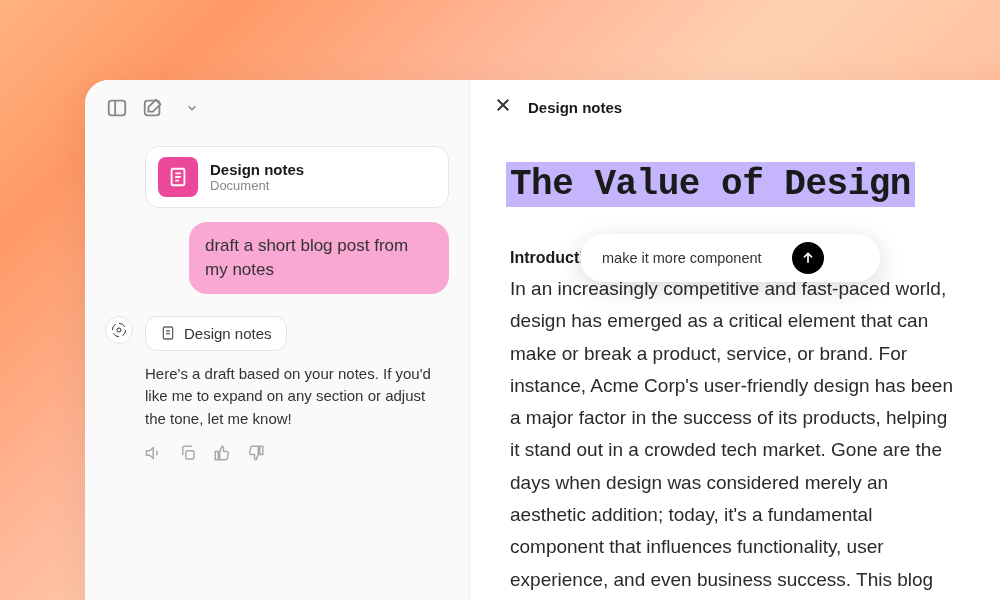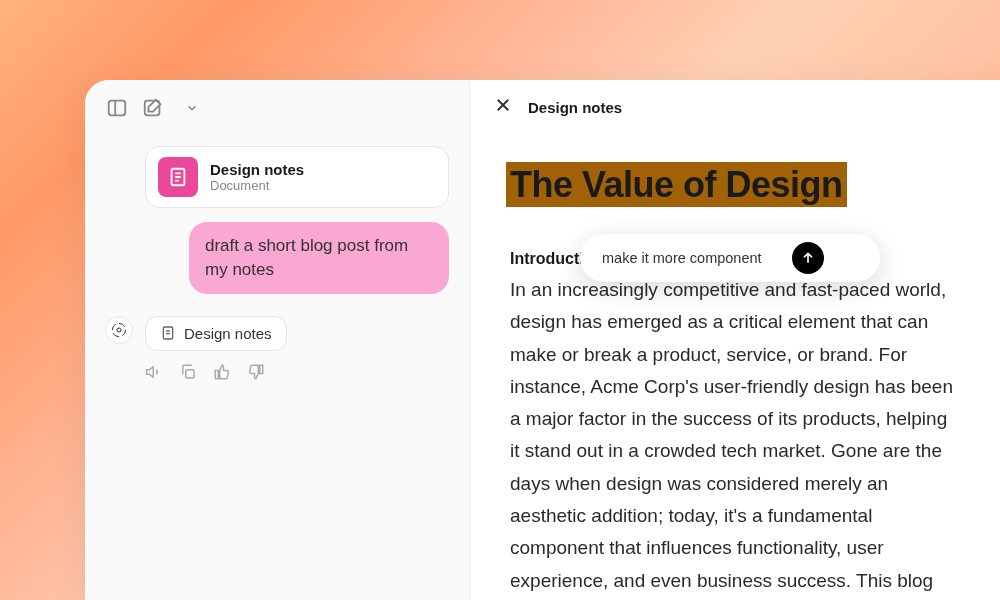--- a/index.html
+++ b/index.html
@@ -163,23 +163,24 @@
       flex: 1;
       overflow: hidden;
       position: relative;
     }
     .doc-title {
       font-size: 36px;
       font-weight: 800;
       letter-spacing: -0.5px;
       color: #1a1a1a;
       display: inline;
-      background: #a16207;
+      background: #c4b5fd;
       padding: 2px 4px;
       margin-left: -4px;
+      font-family: Liberation Mono, monospace;
     }
     .edit-popover {
       position: absolute;
       top: 100px;
       left: 110px;
       background: #fff;
       border-radius: 28px;
       box-shadow: 0 6px 24px rgba(0,0,0,0.15);
       padding: 8px 10px 8px 22px;
       display: flex;
@@ -271,20 +272,21 @@
         </div>
         <div class="assistant-content">
           <div class="doc-chip">
             <svg width="16" height="16" viewBox="0 0 24 24" fill="none" stroke="#666" stroke-width="2">
                 <rect x="5" y="3" width="14" height="18" rx="2"></rect>
                 <line x1="9" y1="9" x2="15" y2="9"></line>
                 <line x1="9" y1="13" x2="15" y2="13"></line>
               </svg>
             <span class="doc-chip-text">Design notes</span>
           </div>
+          <div class="assistant-text">Here's a draft based on your notes. If you'd like me to expand on any section or adjust the tone, let me know!</div>
           <div class="feedback-row">
             <svg class="feedback-icon" viewBox="0 0 24 24" fill="none" stroke="currentColor" stroke-width="2">
                 <path d="M11 5L6 9H2v6h4l5 4V5z"></path>
                 <path d="M15 9a4 4 0 0 1 0 6"></path>
               </svg>
             <svg class="feedback-icon" viewBox="0 0 24 24" fill="none" stroke="currentColor" stroke-width="2">
                 <rect x="9" y="9" width="11" height="11" rx="2"></rect>
                 <path d="M5 15V5a2 2 0 0 1 2-2h10"></path>
               </svg>
             <svg class="feedback-icon" viewBox="0 0 24 24" fill="none" stroke="currentColor" stroke-width="2">

